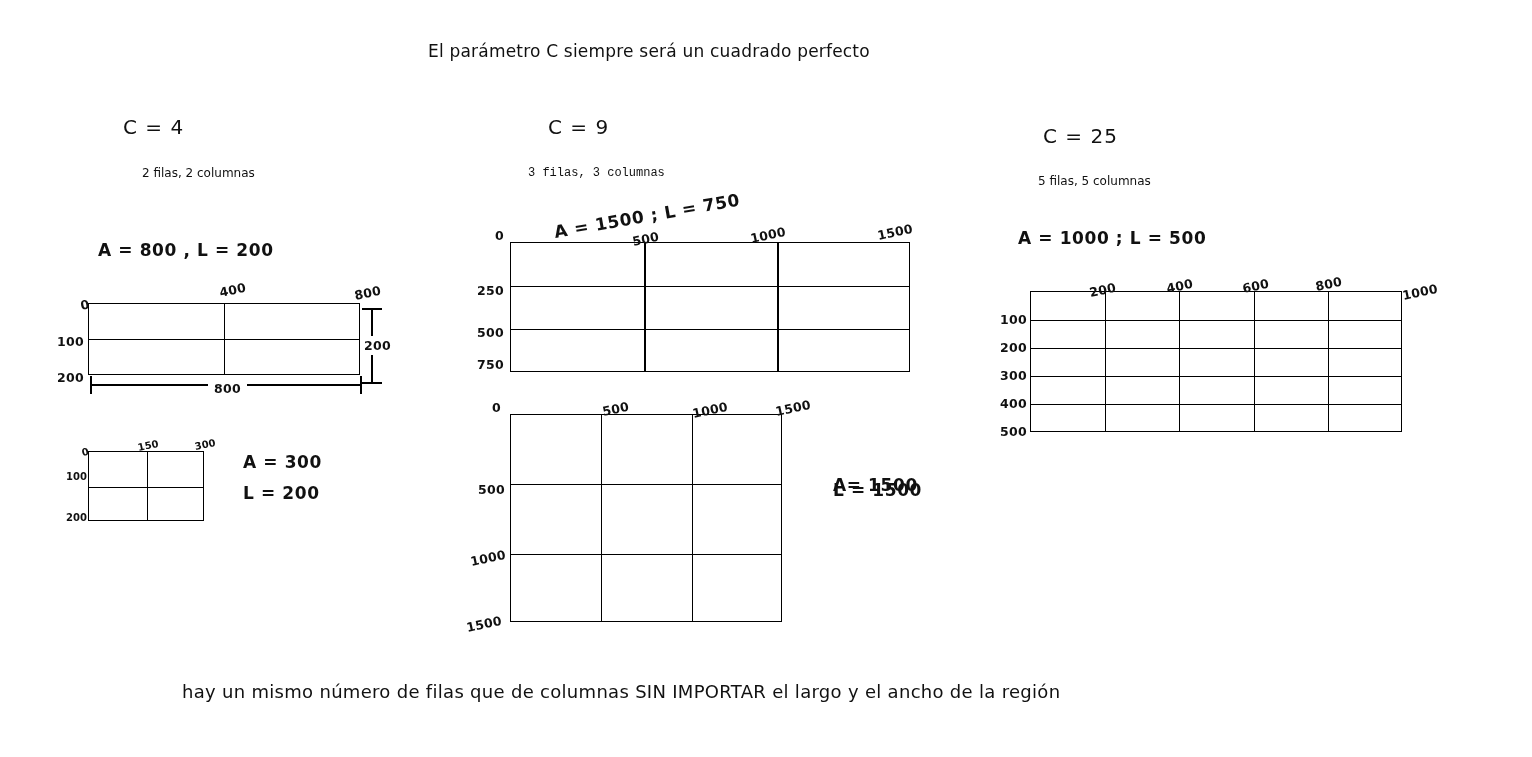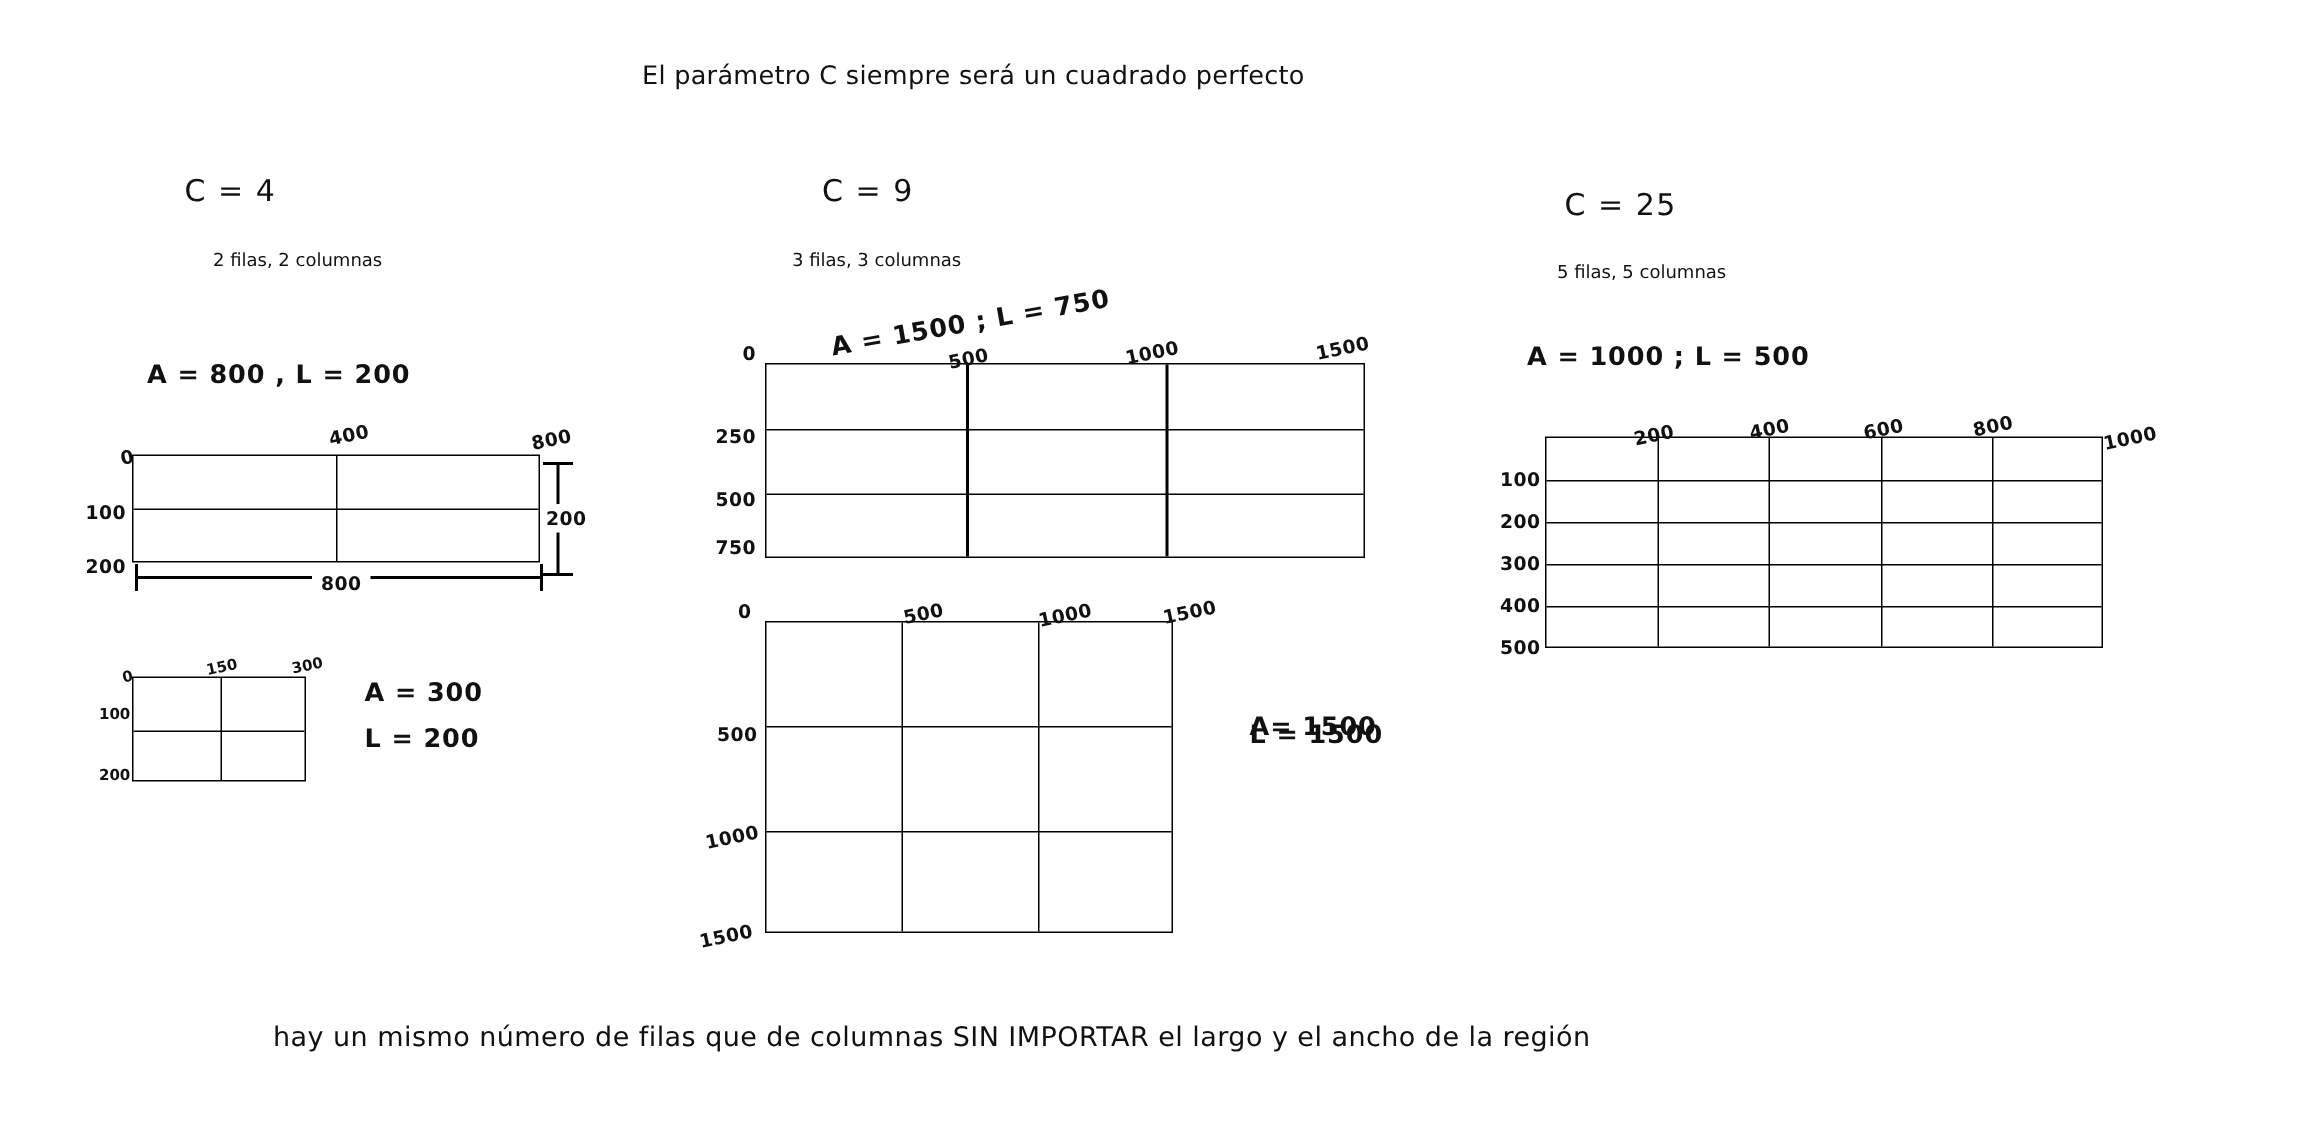--- a/index.html
+++ b/index.html
@@ -109,21 +109,21 @@
   </div>
   <div class="txt tick-sm rot-a" style="left:83px; top:447px;">0</div>
   <div class="txt tick-sm rot-a" style="left:139px; top:442px;">150</div>
   <div class="txt tick-sm rot-a" style="left:196px; top:441px;">300</div>
   <div class="txt tick-sm" style="left:66px; top:471px;">100</div>
   <div class="txt tick-sm" style="left:66px; top:512px;">200</div>
   <div class="txt annot" style="left:243px; top:452px;">A = 300</div>
   <div class="txt annot" style="left:243px; top:483px;">L = 200</div>
 
   <div class="txt case-title" style="left:521px; top:115px;">C = 9</div>
-  <div class="txt case-sub" style="left:528px; top:166px;">3 filas, 3 columnas</div>
+  <div class="txt case-sub" style="left:528px; top:166px;font-family:Liberation Mono, monospace;">3 filas, 3 columnas</div>
   <div class="txt annot rot-b" style="left:556px; top:222px;">A = 1500 ;  L = 750</div>
 
   <div class="grid" style="left:510px; top:242px; width:400px; height:130px;">
     <div class="gl h" style="top:43px;"></div>
     <div class="gl h" style="top:86px;"></div>
     <div class="gl v thick" style="left:133px;"></div>
     <div class="gl v thick" style="left:266px;"></div>
   </div>
   <div class="txt tick" style="left:495px; top:228px;">0</div>
   <div class="txt tick rot-a" style="left:634px; top:234px;">500</div>

